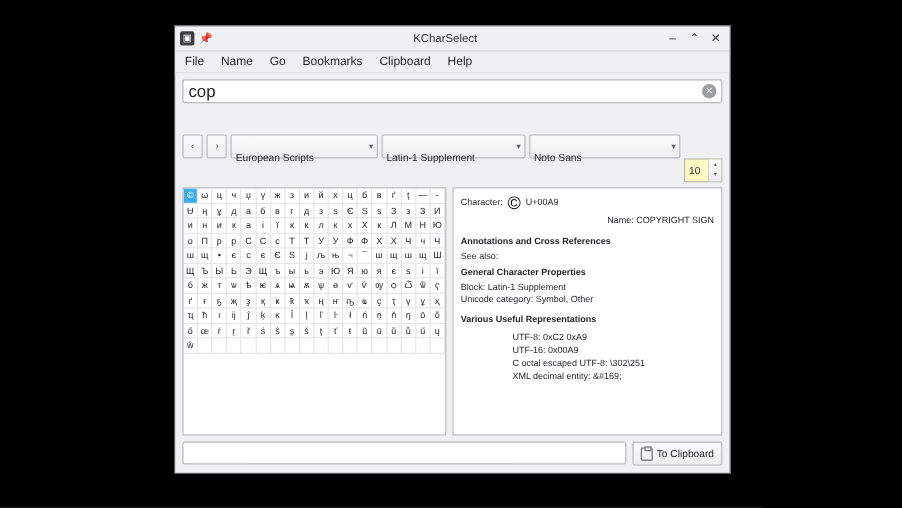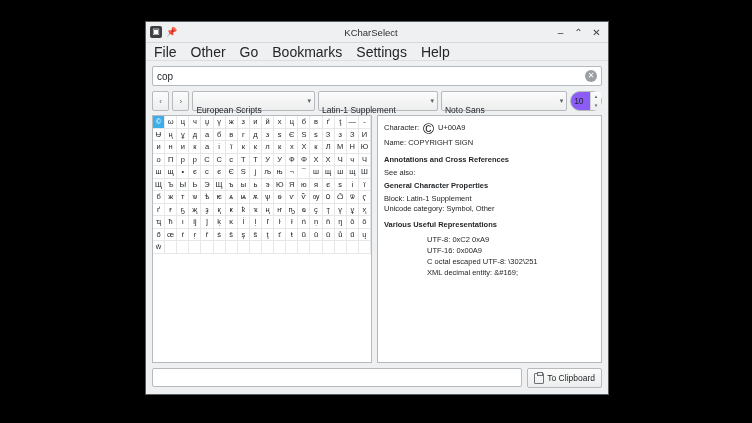--- a/index.html
+++ b/index.html
@@ -99,40 +99,40 @@
     height: 17px;
     min-height: 17px;
     background: #eff0f1;
     display: flex;
     align-items: center;
     padding-left: 6px;
     gap: 10px;
     border-bottom: 1px solid #dcdee0;
   }
   .menu-item {
-    font-size: 14px;
+    font-size: 10px;
     color: #232629;
     padding: 1px 2px;
   }
   
   .search-row {
     padding: 5px 6px 3px 6px;
   }
   .search-box {
     height: 18px;
     background: #ffffff;
     border: 1px solid #b6babd;
     border-radius: 2px;
     display: flex;
     align-items: center;
     padding: 0 4px;
   }
   .search-text {
     flex: 1;
-    font-size: 10px;
+    font-size: 14px;
     color: #232629;
   }
   .clear-icon {
     width: 12px;
     height: 12px;
     border-radius: 50%;
     background: #9b9fa3;
     color: #ffffff;
     font-size: 8px;
     line-height: 12px;
@@ -180,28 +180,29 @@
     color: #5c6166;
     padding-left: 3px;
   }
   .combo-script { width: 128px; }
   .combo-block  { width: 125px; }
   .combo-font   { width: 132px; }
   .spin {
     width: 30px;
     height: 18px;
     border: 1px solid #b6babd;
-    border-radius: 10px;
-    background: #8b5cf6;
+    border-radius: 0;
+    background: #fef9c3;
     display: flex;
     align-items: center;
     font-size: 8.5px;
     color: #232629;
     padding-left: 3px;
     position: relative;
+    margin-top: 41px;
   }
   .spin .spin-btns {
     position: absolute;
     right: 0;
     top: 0;
     bottom: 0;
     width: 10px;
     display: flex;
     flex-direction: column;
     border-left: 1px solid #cfd2d4;
@@ -263,21 +264,21 @@
     display: flex;
     align-items: center;
     gap: 4px;
     margin-bottom: 2px;
   }
   .big-char {
     font-size: 15px;
     line-height: 15px;
     color: #000000;
   }
-  .name-line { margin-bottom: 6px; }
+  .name-line { margin-bottom: 6px; text-align: right; }
   .sec-head {
     font-weight: bold;
     margin-bottom: 2px;
   }
   .see-also { margin: 2px 0 2px 0; }
   ul.xrefs {
     margin: 1px 0 6px 0;
     padding-left: 14px;
     list-style: disc;
   }
@@ -353,24 +354,24 @@
       <div class="tb-title">KCharSelect</div>
       <div class="tb-right">
         <div class="tb-btn">–</div>
         <div class="tb-btn">⌃</div>
         <div class="tb-btn">✕</div>
       </div>
     </div>
 
     <div class="menubar">
       <div class="menu-item">File</div>
-      <div class="menu-item">Other</div>
+      <div class="menu-item">Name</div>
       <div class="menu-item">Go</div>
       <div class="menu-item">Bookmarks</div>
-      <div class="menu-item">Settings</div>
+      <div class="menu-item">Clipboard</div>
       <div class="menu-item">Help</div>
     </div>
 
     <div class="search-row">
       <div class="search-box">
         <div class="search-text" title="Search">cop</div>
         <div class="clear-icon">✕</div>
       </div>
     </div>
 

